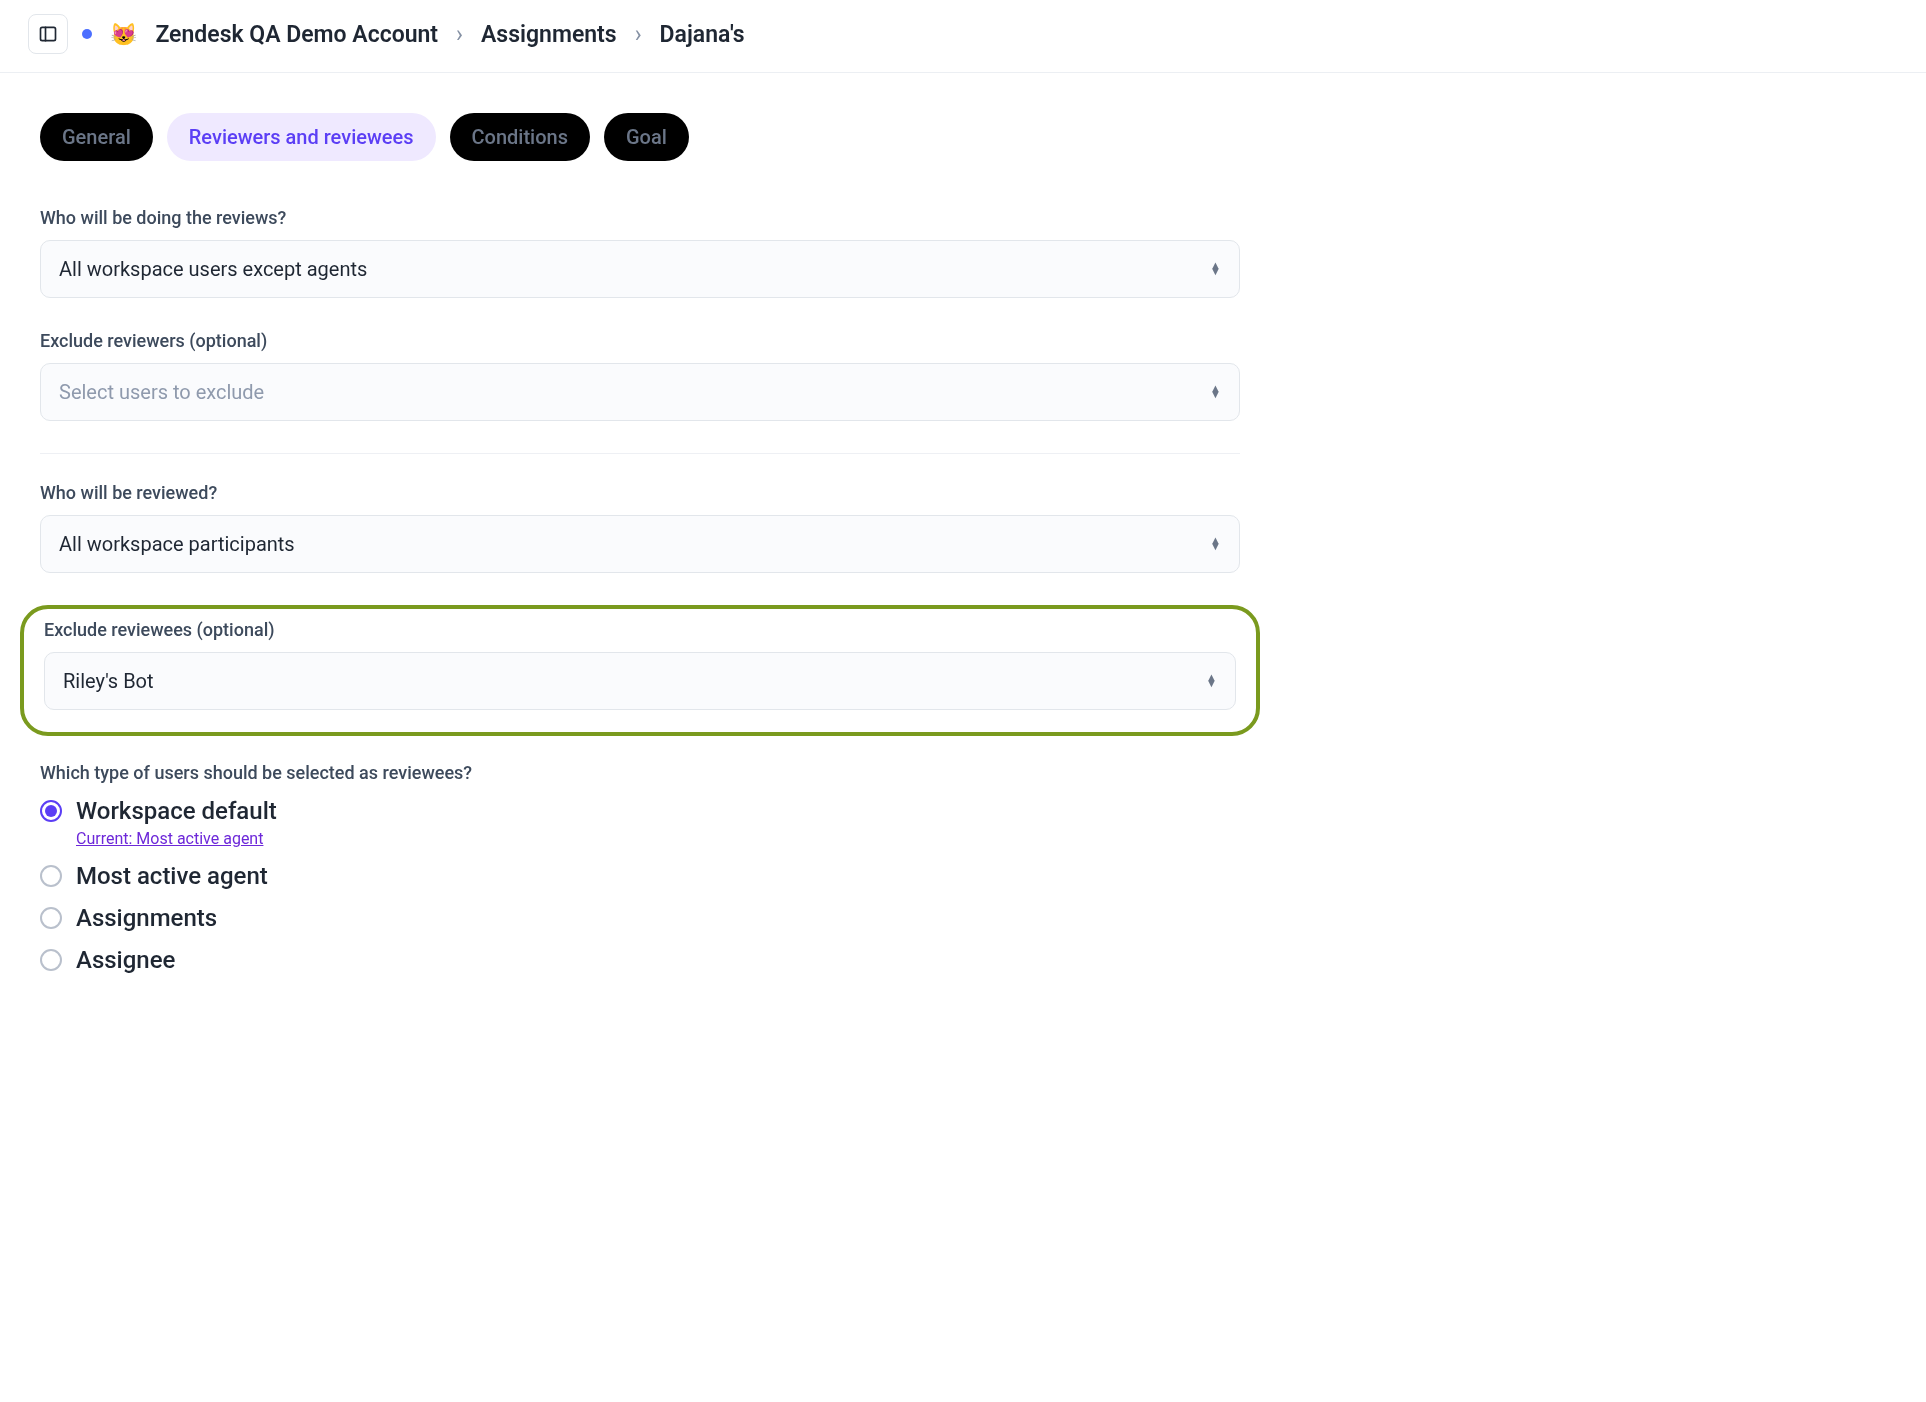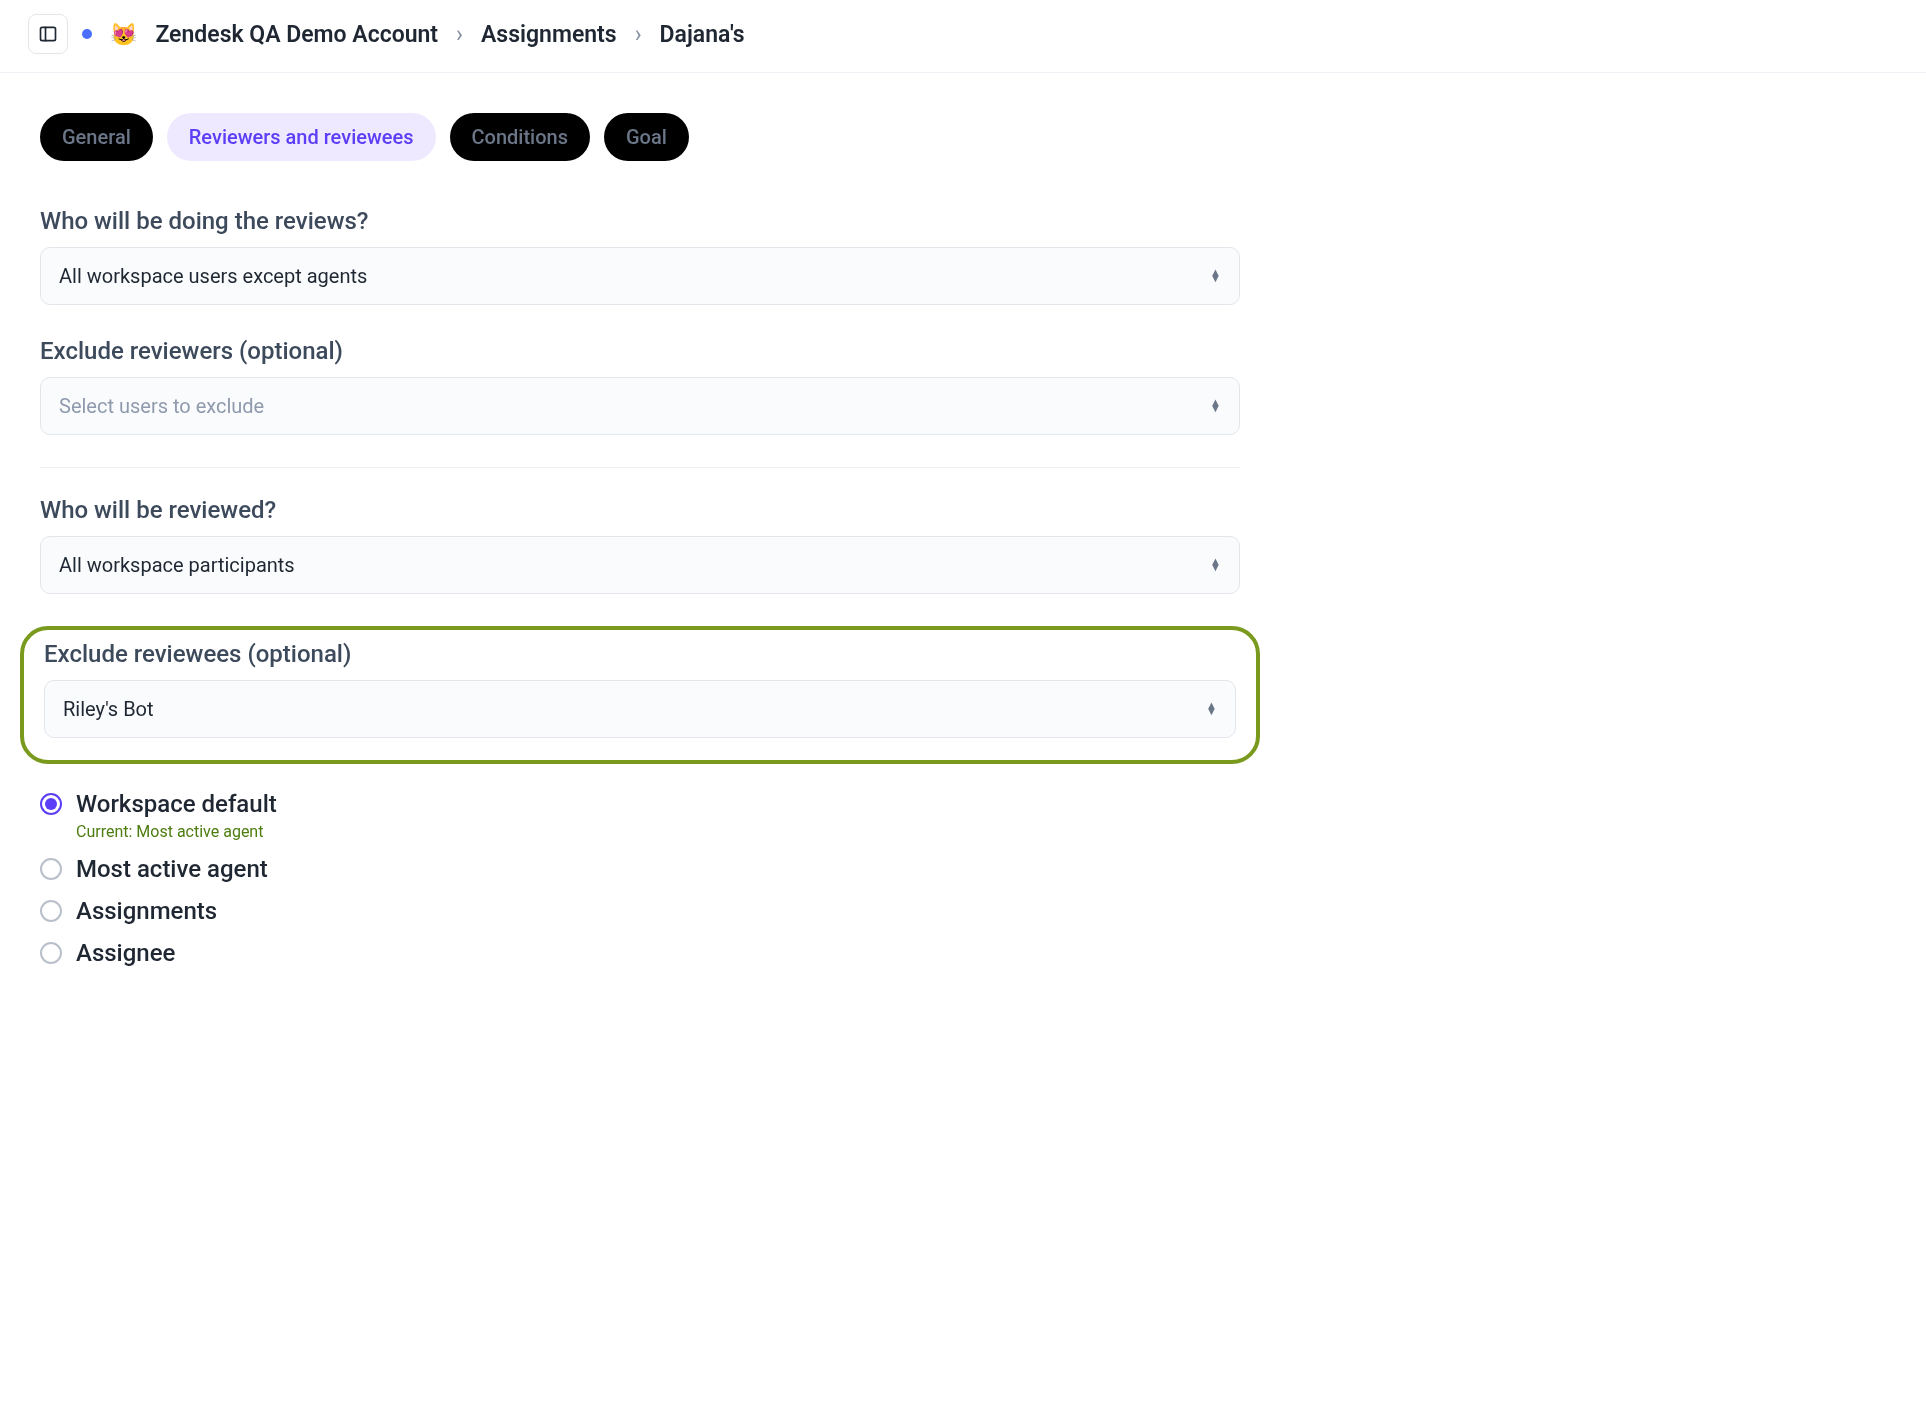--- a/index.html
+++ b/index.html
@@ -48,21 +48,21 @@
       color:#6b7688;
       font-size:20px;
       font-weight:500;
       cursor:pointer;
     }
     .tab.active{
       background:#efe9ff;
       color:#5b3ef5;
     }
     .field-label{
-      font-size:24px;
+      font-size:18px;
       color:#3d4a5c;
       font-weight:500;
       margin-bottom:12px;
     }
     .select{
       width:100%;
       border:1px solid #e2e6eb;
       background:#fafbfd;
       border-radius:10px;
       padding:16px 48px 16px 18px;
@@ -107,21 +107,21 @@
     .radio.checked{
       border-color:#5b3ef5;
     }
     .radio.checked::after{
       content:"";position:absolute;left:3px;top:3px;width:12px;height:12px;border-radius:50%;background:#5b3ef5;
     }
     .radio-label{
       font-size:24px;color:#1f2733;font-weight:500;
     }
     .radio-sub{
-      font-size:16px;color:#4d7c0f;font-weight:400;margin-top:4px;
+      font-size:16px;color:#6d28d9;font-weight:400;margin-top:4px;text-decoration:underline;
     }
     .emoji{font-size:22px;}
   </style>
 </head>
 <body>
 
 <div class="topbar">
   <button class="sidebar-toggle">
     <svg width="20" height="20" viewBox="0 0 24 24" fill="none" stroke="#1f2733" stroke-width="2" stroke-linecap="round" stroke-linejoin="round">
         <rect x="3" y="4" width="18" height="16" rx="2"></rect>
@@ -187,20 +187,21 @@
     <div class="field-label">Exclude reviewees (optional)</div>
     <div class="select">
       <span>Riley's Bot</span>
       <span class="chevs">
           <span>▲</span>
           <span>▼</span>
         </span>
     </div>
   </div>
 
+  <div class="radio-group-label">Which type of users should be selected as reviewees?</div>
 
   <div class="radio-row">
     <div class="radio checked"></div>
     <div>
       <div class="radio-label">Workspace default</div>
       <div class="radio-sub">Current: Most active agent</div>
     </div>
   </div>
 
   <div class="radio-row">

